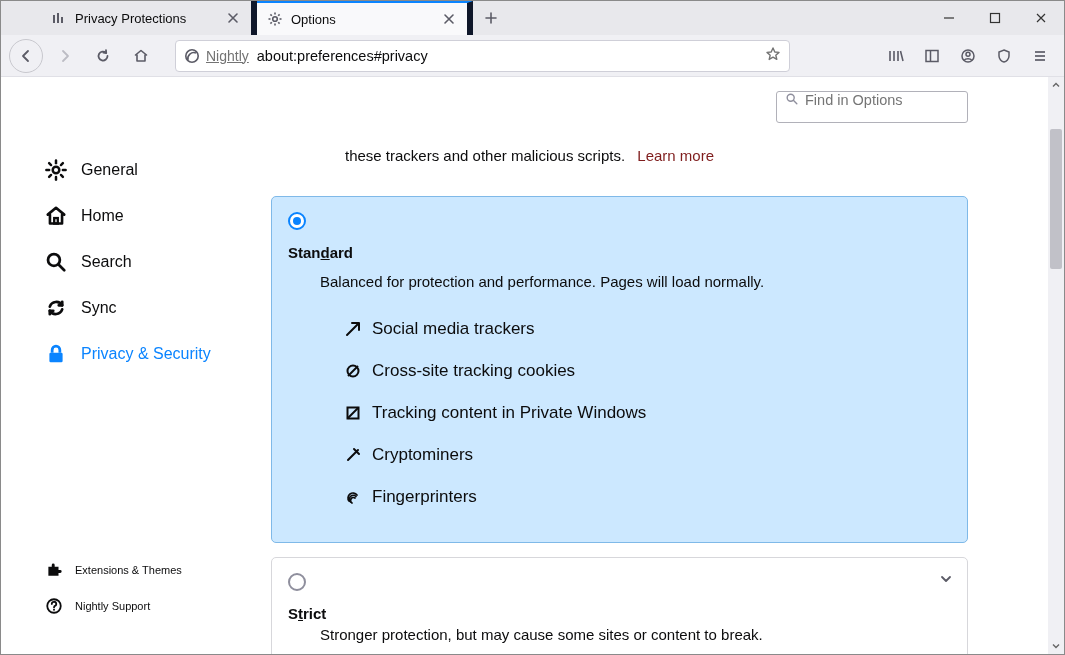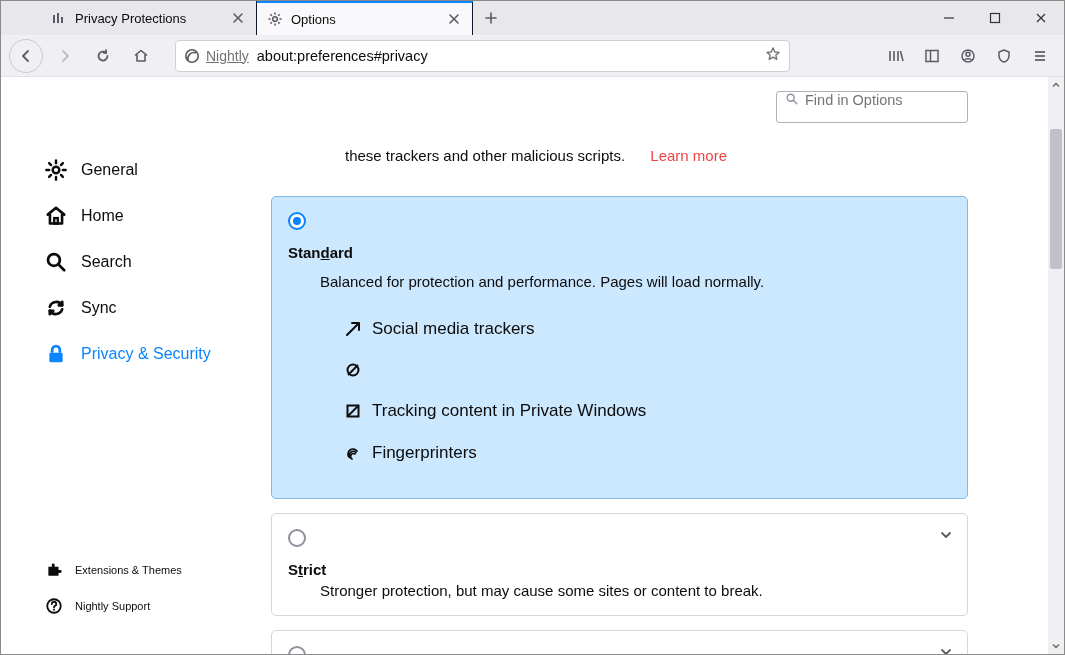--- a/index.html
+++ b/index.html
@@ -18,21 +18,21 @@
     height: 34px;
     background: #e8e8ec;
     display: flex;
     align-items: stretch;
   }
   .titlebar-spacer-left { width: 40px; }
   .tab {
     display: flex;
     align-items: center;
     padding: 0 10px;
-    border-right: 1px solid #0f172a;
+    border-right: 6px solid #0f172a;
     min-width: 216px;
     gap: 8px;
     position: relative;
   }
   .tab.active {
     background: #f9f9fb;
     border-top: 2px solid #0a84ff;
   }
   .tab .tab-icon { width: 16px; height: 16px; display:flex; align-items:center; justify-content:center; }
   .tab .tab-title { flex: 1; font-size: 13px; color:#0c0c0d; white-space:nowrap; overflow:hidden; text-overflow:ellipsis; }
@@ -139,21 +139,21 @@
     position:absolute;
     top:0; left:0; right:0; bottom:0;
     padding: 0 96px 40px 30px;
   }
   .intro-frag {
     margin-top: 70px;
     padding-left: 74px;
     font-size:15px;
     color:#0c0c0d;
   }
-  .intro-frag .learn { color:#ef4444; cursor:pointer; margin-left:21px; }
+  .intro-frag .learn { color:#7f1d1d; cursor:pointer; margin-left:8px; }
 
   .option-card {
     border:1px solid #d7d7db;
     border-radius:5px;
     margin-top: 14px;
     background:#fff;
     position:relative;
   }
   .option-card.selected {
     background:#cce8ff;
@@ -487,33 +487,42 @@
               </span>
             <span>Social media trackers</span>
           </div>
           <div class="tracker-item">
             <span class="ti">
                 <svg width="16" height="16" viewBox="0 0 16 16">
                   <circle cx="8" cy="8" r="5.5" fill="none" stroke="#0c0c0d" stroke-width="2"></circle>
                   <line x1="3" y1="13" x2="13" y2="3" stroke="#0c0c0d" stroke-width="2"></line>
                 </svg>
               </span>
+            <span>Cross-site tracking cookies</span>
           </div>
           <div class="tracker-item">
             <span class="ti">
                 <svg width="16" height="16" viewBox="0 0 16 16">
                   <rect x="2.5" y="2.5" width="11" height="11" fill="none" stroke="#0c0c0d" stroke-width="2"></rect>
                   <line x1="2.5" y1="13.5" x2="13.5" y2="2.5" stroke="#0c0c0d" stroke-width="2"></line>
                 </svg>
               </span>
             <span>Tracking content in Private Windows</span>
           </div>
           <div class="tracker-item">
             <span class="ti">
                 <svg width="16" height="16" viewBox="0 0 16 16">
+                  <path d="M3 13 L13 3 M9 2 L14 7" stroke="#0c0c0d" stroke-width="2" fill="none" stroke-linecap="round"></path>
+                </svg>
+              </span>
+            <span>Cryptominers</span>
+          </div>
+          <div class="tracker-item">
+            <span class="ti">
+                <svg width="16" height="16" viewBox="0 0 16 16">
                   <path d="M4 12 A5 5 0 0 1 12 6 M5.5 13 A3.5 3.5 0 0 1 11 7.5 M7 14 A2 2 0 0 1 10 9" fill="none" stroke="#0c0c0d" stroke-width="1.7" stroke-linecap="round"></path>
                 </svg>
               </span>
             <span>Fingerprinters</span>
           </div>
         </div>
       </div>
 
       <div class="option-card compact">
         <span class="chev">

